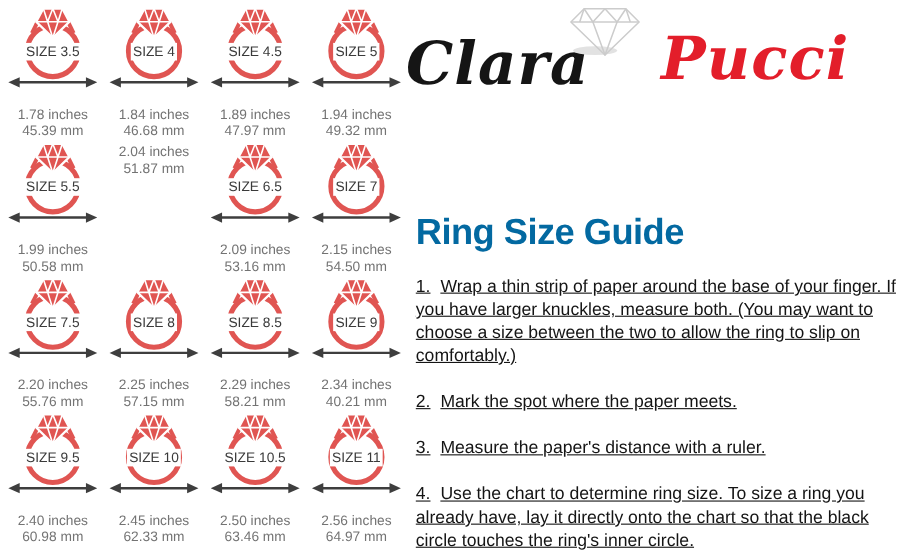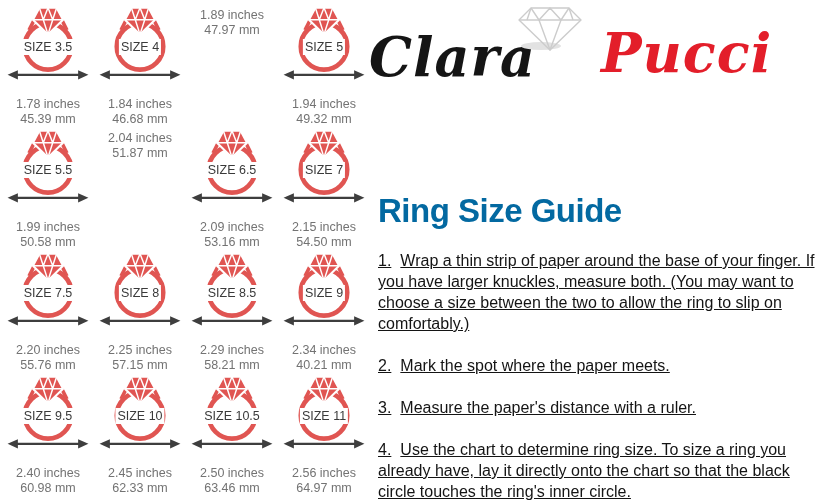--- a/index.html
+++ b/index.html
@@ -128,20 +128,41 @@
       </svg>
       <span class="size-label">SIZE 4</span>
     </div>
     <div class="ring-measure">
       <div>1.84 inches</div>
       <div>46.68 mm</div>
     </div>
   </div>
 
   <div class="ring-cell">
+    <div class="ring-figure">
+      <svg class="ring-svg" viewBox="0 0 100 104">
+
+        <g>
+          <line x1="12" y1="80" x2="88" y2="80" stroke="#3e3e3e" stroke-width="2.6"></line>
+          <path d="M3,80 L15,74.6 L15,85.4 Z" fill="#3e3e3e"></path>
+          <path d="M97,80 L85,74.6 L85,85.4 Z" fill="#3e3e3e"></path>
+        </g>
+
+        <circle cx="50" cy="47" r="27" fill="none" stroke="#e05552" stroke-width="5.4"></circle>
+
+        <path d="M34,16 L28,28" stroke="#e05552" stroke-width="4.2" fill="none"></path>
+        <path d="M66,16 L72,28" stroke="#e05552" stroke-width="4.2" fill="none"></path>
+
+        <g>
+          <path d="M40,2 L60,2 L67.5,16 L50,33 L32.5,16 Z" fill="#e05552" stroke="#ffffff" stroke-width="2.4"></path>
+          <path d="M32.5,16 L67.5,16 M40,2 L44.5,16 M60,2 L55.5,16 M50,2 L44.5,16 M50,2 L55.5,16 M44.5,16 L50,33 M55.5,16 L50,33" fill="none" stroke="#ffffff" stroke-width="1.7"></path>
+        </g>
+      </svg>
+      <span class="size-label">SIZE 4.5</span>
+    </div>
     <div class="ring-measure">
       <div>1.89 inches</div>
       <div>47.97 mm</div>
     </div>
   </div>
 
   <div class="ring-cell">
     <div class="ring-figure">
       <svg class="ring-svg" viewBox="0 0 100 104">
 

